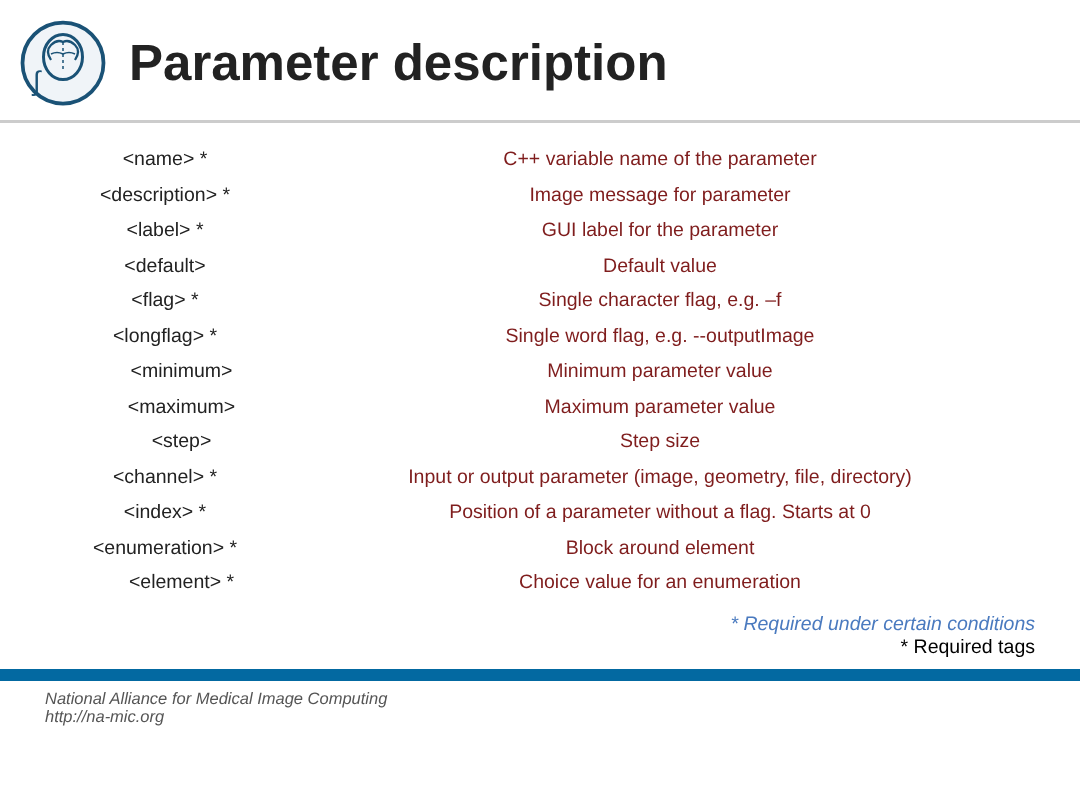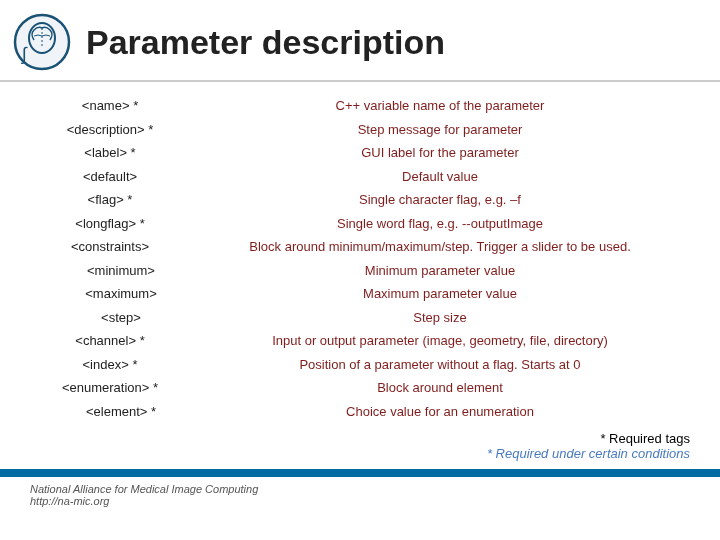--- a/index.html
+++ b/index.html
@@ -110,41 +110,37 @@
 
 <div class="content">
   <table>
     <tbody id="table-body">
     <tr>
           <td class="tag">&lt;name&gt; *</td>
           <td class="desc">C++ variable name of the parameter</td>
         </tr>
         <tr>
           <td class="tag">&lt;description&gt; *</td>
-          <td class="desc">Step message for parameter</td>
+          <td class="desc">Image message for parameter</td>
         </tr>
         <tr>
           <td class="tag">&lt;label&gt; *</td>
           <td class="desc">GUI label for the parameter</td>
         </tr>
         <tr>
           <td class="tag">&lt;default&gt;</td>
           <td class="desc">Default value</td>
         </tr>
         <tr>
           <td class="tag">&lt;flag&gt; *</td>
           <td class="desc">Single character flag, e.g. –f</td>
         </tr>
         <tr>
           <td class="tag">&lt;longflag&gt; *</td>
           <td class="desc">Single word flag, e.g. --outputImage</td>
-        </tr>
-        <tr>
-          <td class="tag">&lt;constraints&gt;</td>
-          <td class="desc">Block around minimum/maximum/step. Trigger a slider to be used.</td>
         </tr>
         <tr>
           <td class="tag indent">&lt;minimum&gt;</td>
           <td class="desc">Minimum parameter value</td>
         </tr>
         <tr>
           <td class="tag indent">&lt;maximum&gt;</td>
           <td class="desc">Maximum parameter value</td>
         </tr>
         <tr>
@@ -166,23 +162,23 @@
         <tr>
           <td class="tag indent">&lt;element&gt; *</td>
           <td class="desc">Choice value for an enumeration</td>
         </tr>
       </tbody>
   </table>
 </div>
 
 <div class="required-section">
   <div>
-    <span class="required-star">* Required tags</span>
+    <span class="required-cond">* Required under certain conditions</span>
   </div>
   <div>
-    <span class="required-cond">* Required under certain conditions</span>
+    <span class="required-star">* Required tags</span>
   </div>
 </div>
 
 <div class="footer">
   <div>National Alliance for Medical Image Computing</div>
   <div>http://na-mic.org</div>
 </div>
 
 </body></html>

